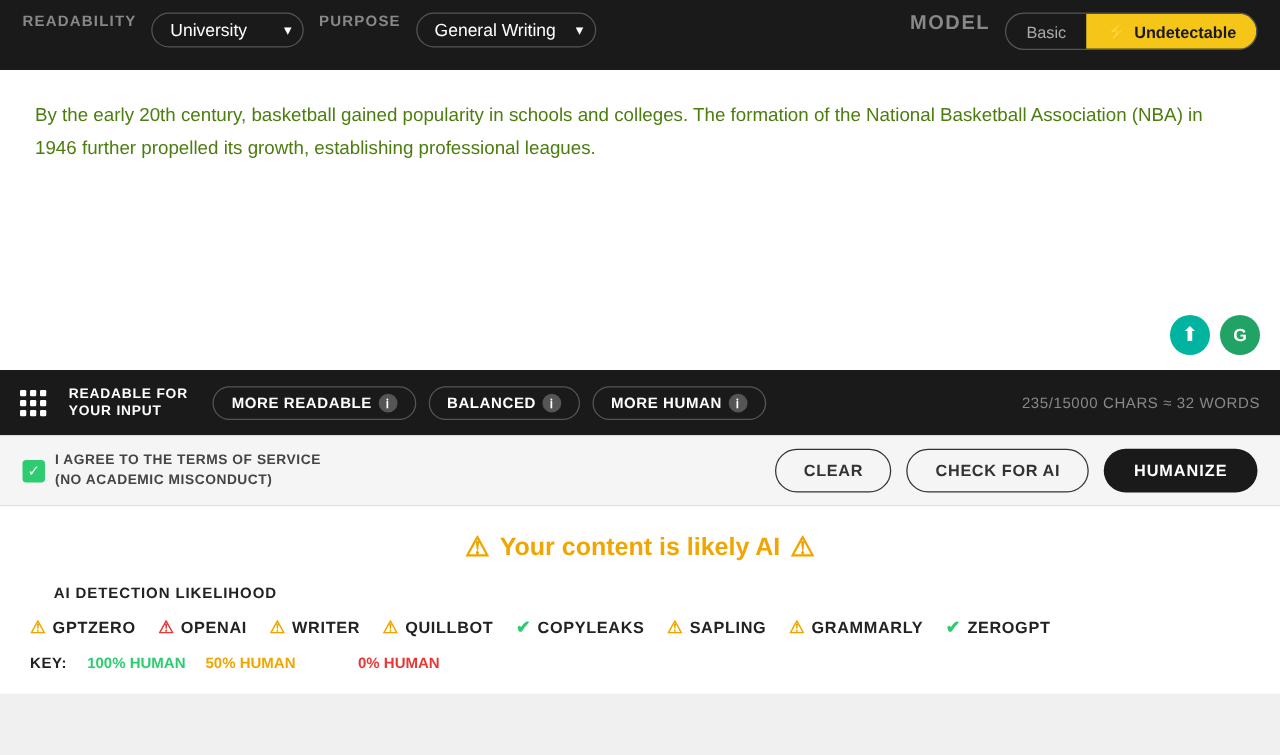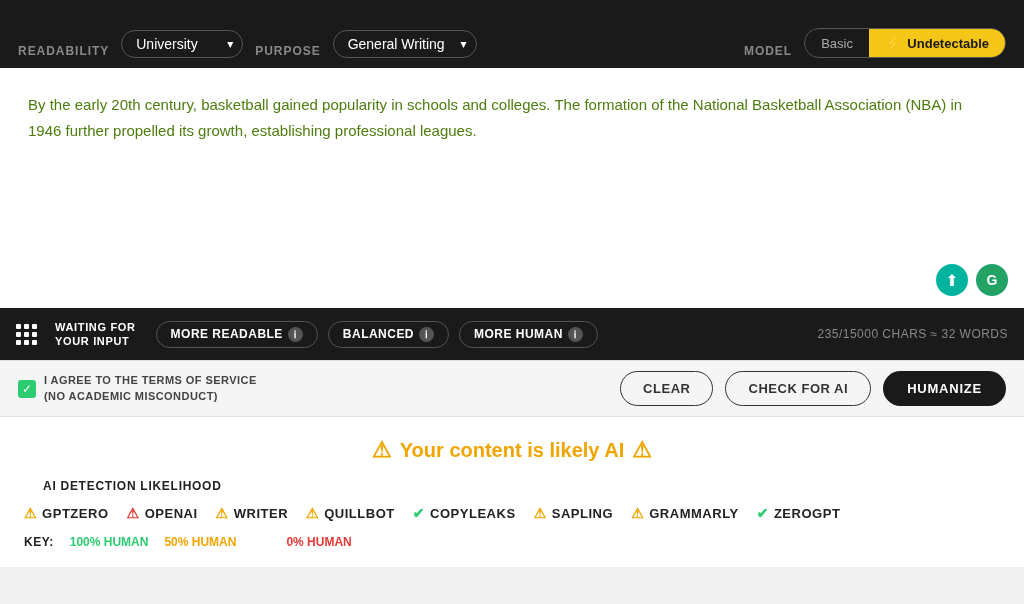--- a/index.html
+++ b/index.html
@@ -8,24 +8,24 @@
       background: #f0f0f0;
       width: 1024px;
       min-height: 604px;
       overflow-x: hidden;
     }
 
     
     .toolbar {
       background: #1a1a1a;
       display: flex;
-      align-items: flex-end;
+      align-items: flex-start;
       padding: 10px 18px;
       gap: 12px;
-      height: 68px;
+      height: 56px;
     }
     .toolbar-label {
       color: #888;
       font-size: 12px;
       letter-spacing: 0.08em;
       font-weight: 600;
     }
     .toolbar-select {
       background: #1a1a1a;
       color: #fff;
@@ -47,21 +47,21 @@
       content: '▾';
       color: #fff;
       position: absolute;
       right: 10px;
       pointer-events: none;
       font-size: 12px;
     }
     .toolbar-spacer { flex: 1; }
     .model-label {
       color: #888;
-      font-size: 12px;
+      font-size: 16px;
       letter-spacing: 0.08em;
       font-weight: 600;
     }
     .model-options {
       display: flex;
       align-items: center;
       border: 1.5px solid #555;
       border-radius: 20px;
       overflow: hidden;
     }
@@ -373,21 +373,21 @@
       <div class="grid-dot"></div>
       <div class="grid-dot"></div>
     <div class="grid-dot"></div>
       <div class="grid-dot"></div>
       <div class="grid-dot"></div>
     <div class="grid-dot"></div>
       <div class="grid-dot"></div>
       <div class="grid-dot"></div>
   </div>
   <div class="waiting-text">
-    <span>WAITING FOR</span><br>
+    <span>READABLE FOR</span><br>
     <span>YOUR INPUT</span>
   </div>
   <button class="mode-btn">
     <span>MORE READABLE</span>
     <span class="info-icon">ℹ</span>
   </button>
   <button class="mode-btn">
     <span>BALANCED</span>
     <span class="info-icon">ℹ</span>
   </button>

